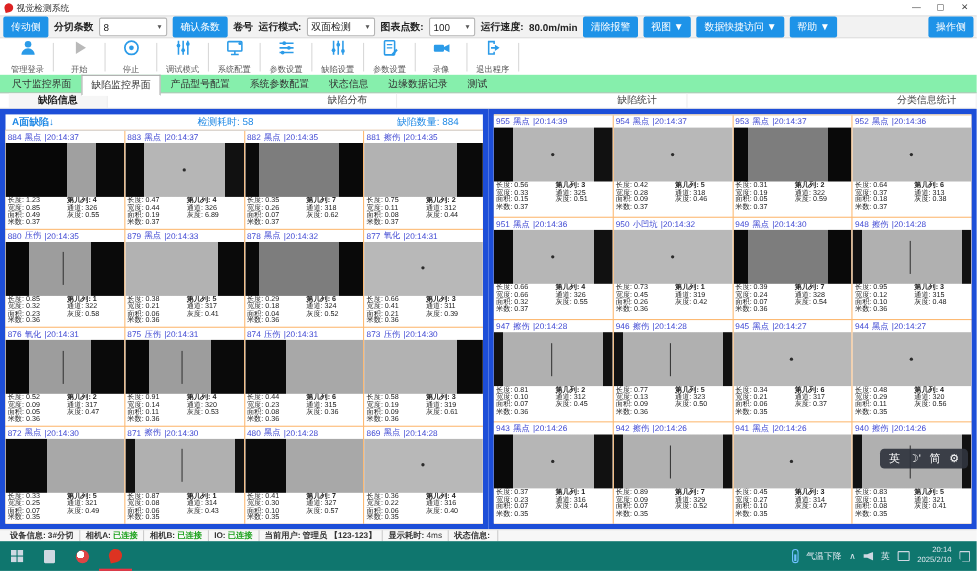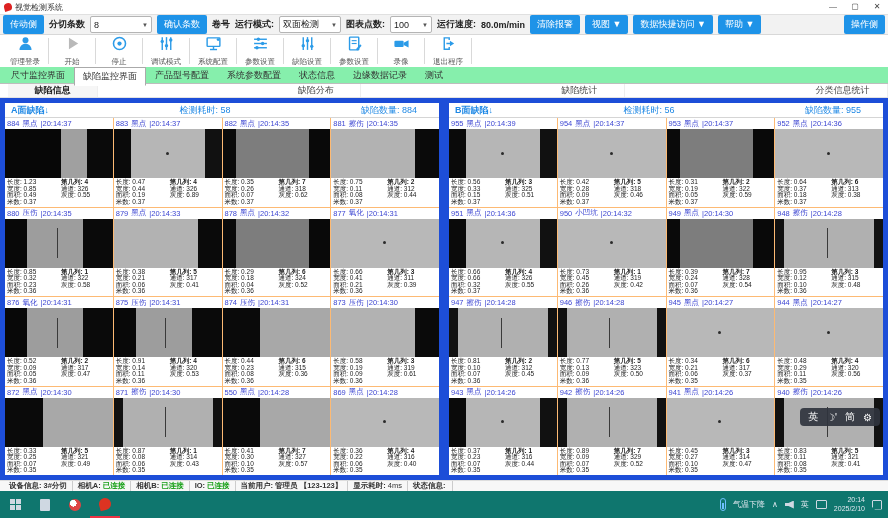--- a/index.html
+++ b/index.html
@@ -552,21 +552,21 @@
               </div>
               <div class="cf-right">
                 <div class="first">第几列: 1</div>
                 <div>通道: 314</div>
                 <div>灰度: 0.43</div>
               </div>
             </div>
           </article>
           <article class="card">
             <div class="card-header">
-              <span>550</span>
+              <span>480</span>
               <span>黑点</span>
               <span>|20:14:28</span>
             </div>
             <div class="card-img im6"></div>
             <div class="card-footer">
               <div class="cf-left">
                 <div>长度: 0.41</div>
                 <div>宽度: 0.30</div>
                 <div>面积: 0.10</div>
                 <div>米数: 0.35</div>
@@ -595,25 +595,20 @@
               <div class="cf-right">
                 <div class="first">第几列: 4</div>
                 <div>通道: 316</div>
                 <div>灰度: 0.40</div>
               </div>
             </div>
           </article>
         </div>
       </section>
       <section class="panel">
-        <div class="panel-header">
-          <span class="panel-title">B面缺陷↓</span>
-          <span class="panel-meta">检测耗时: 56</span>
-          <span class="panel-meta">缺陷数量: 955</span>
-        </div>
         <div class="grid">
           <article class="card">
             <div class="card-header">
               <span>955</span>
               <span>黑点</span>
               <span>|20:14:39</span>
             </div>
             <div class="card-img im2"></div>
             <div class="card-footer">
               <div class="cf-left">

